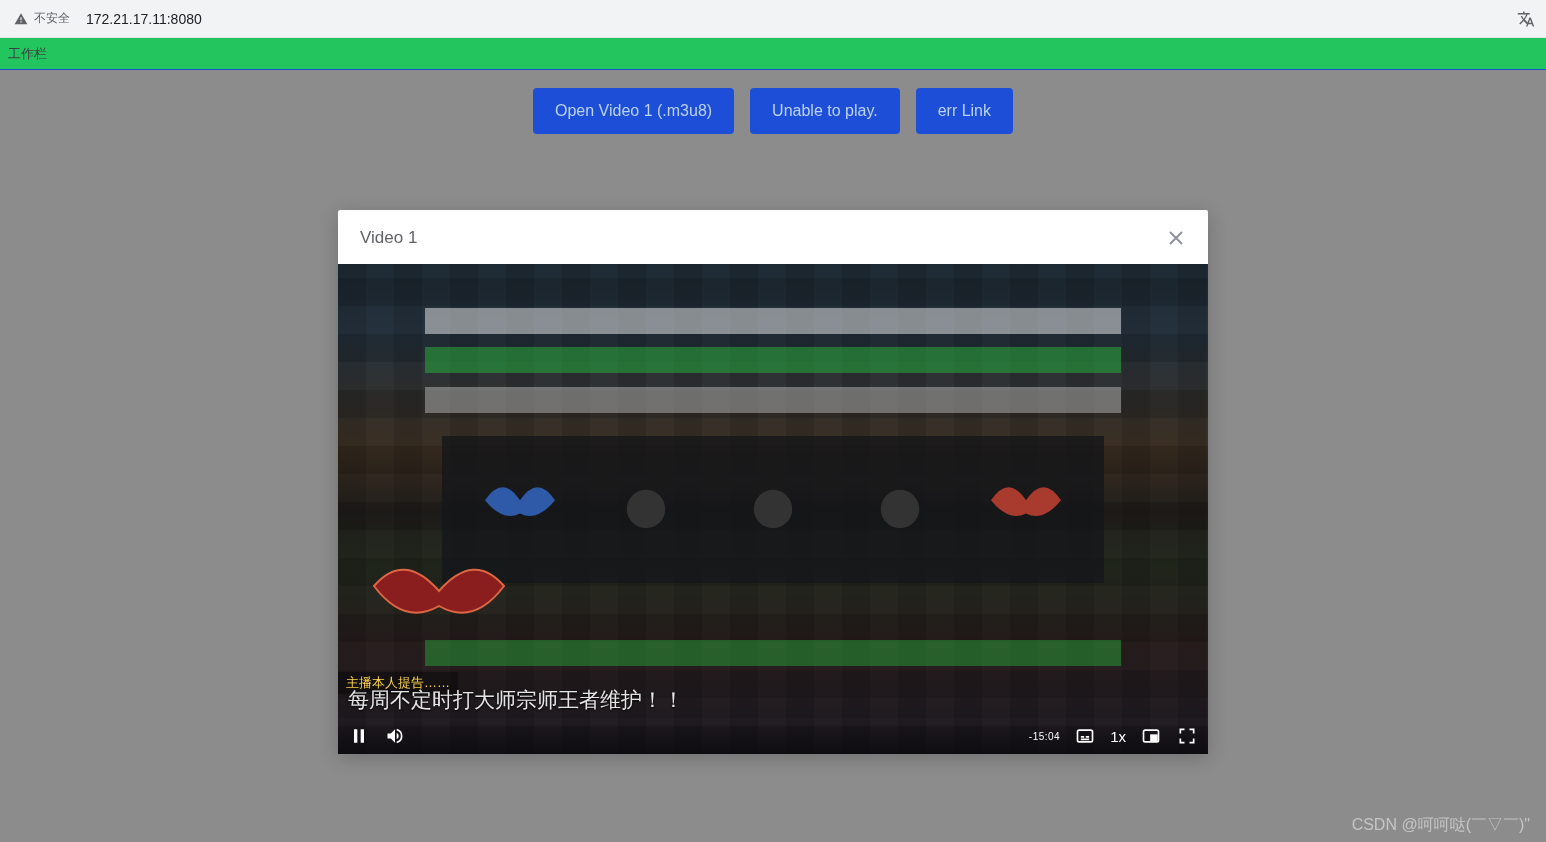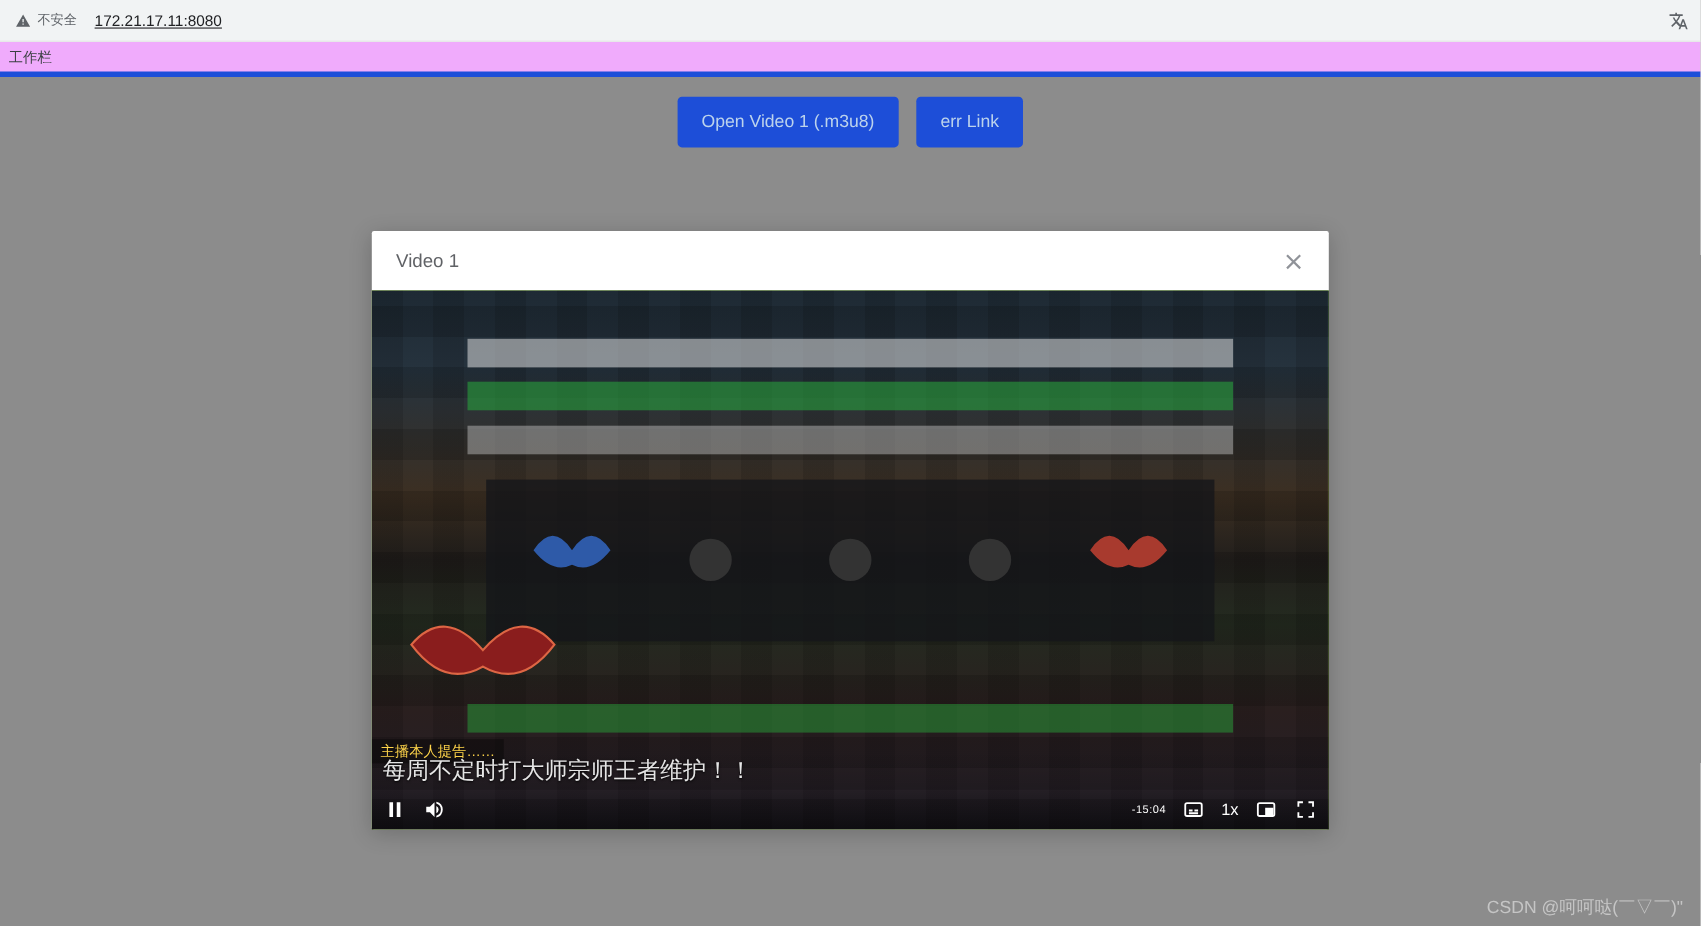--- a/index.html
+++ b/index.html
@@ -32,42 +32,41 @@
   }
   .warn-ico {
     width: 14px; height: 14px;
     display: inline-flex; align-items:center; justify-content:center;
   }
   .warn-ico svg { width:14px; height:14px; fill:#5f6368; }
   .url-text {
     font-size: 14px;
     color: #202124;
     margin-left: 10px;
-    text-decoration: underline;
   }
   .translate-icon {
     position: absolute;
     right: 10px;
     top: 50%;
     transform: translateY(-50%);
     width: 20px; height: 20px;
     display:flex; align-items:center; justify-content:center;
   }
   .translate-icon svg { width:18px; height:18px; fill:#5f6368; }
 
   
   .bookmarks-bar {
     height: 32px;
-    background: #f0abfc;
+    background: #22c55e;
     display: flex;
     align-items: center;
     padding: 0 8px;
     font-size: 13px;
     color: #3c4043;
-    border-bottom: 5px solid #1d4ed8;
+    border-bottom: 1px solid #1d4ed8;
   }
 
   
   .page-content {
     background: #8c8c8c;
     height: calc(842px - 38px - 32px);
     position: relative;
   }
 
   
@@ -114,21 +113,21 @@
     display:flex; align-items:center; justify-content:center;
     cursor: pointer;
   }
   .modal-close svg { width:16px; height:16px; stroke:#909399; stroke-width:2; fill:none; }
 
   
   .video-player {
     position: relative;
     width: 100%;
     height: 490px;
-    background: #4d7c0f;
+    background: #0f172a;
     overflow: hidden;
   }
   
   .video-frame {
     position: absolute;
     inset: 0;
     background:
       repeating-linear-gradient(0deg, rgba(0,0,0,0.15) 0 28px, rgba(0,0,0,0) 28px 56px),
       repeating-linear-gradient(90deg, rgba(0,0,0,0.12) 0 28px, rgba(0,0,0,0) 28px 56px),
       linear-gradient(180deg, #1e2a34 0%, #26333e 15%, #3c2f22 38%, #221f1c 50%, #242b20 62%, #2a1f1f 78%, #221f28 100%);
@@ -230,20 +229,21 @@
 </div>
 
 <div class="bookmarks-bar">
   <span>工作栏</span>
 </div>
 
 <div class="page-content">
 
   <div class="btn-row">
     <button class="btn">Open Video 1 (.m3u8)</button>
+    <button class="btn">Unable to play.</button>
     <button class="btn">err Link</button>
   </div>
 
   <div class="modal">
     <div class="modal-header">
       <div class="modal-title">Video 1</div>
       <div class="modal-close">
         <svg viewBox="0 0 16 16">
             <path d="M2 2 L14 14 M14 2 L2 14"></path>
           </svg>

